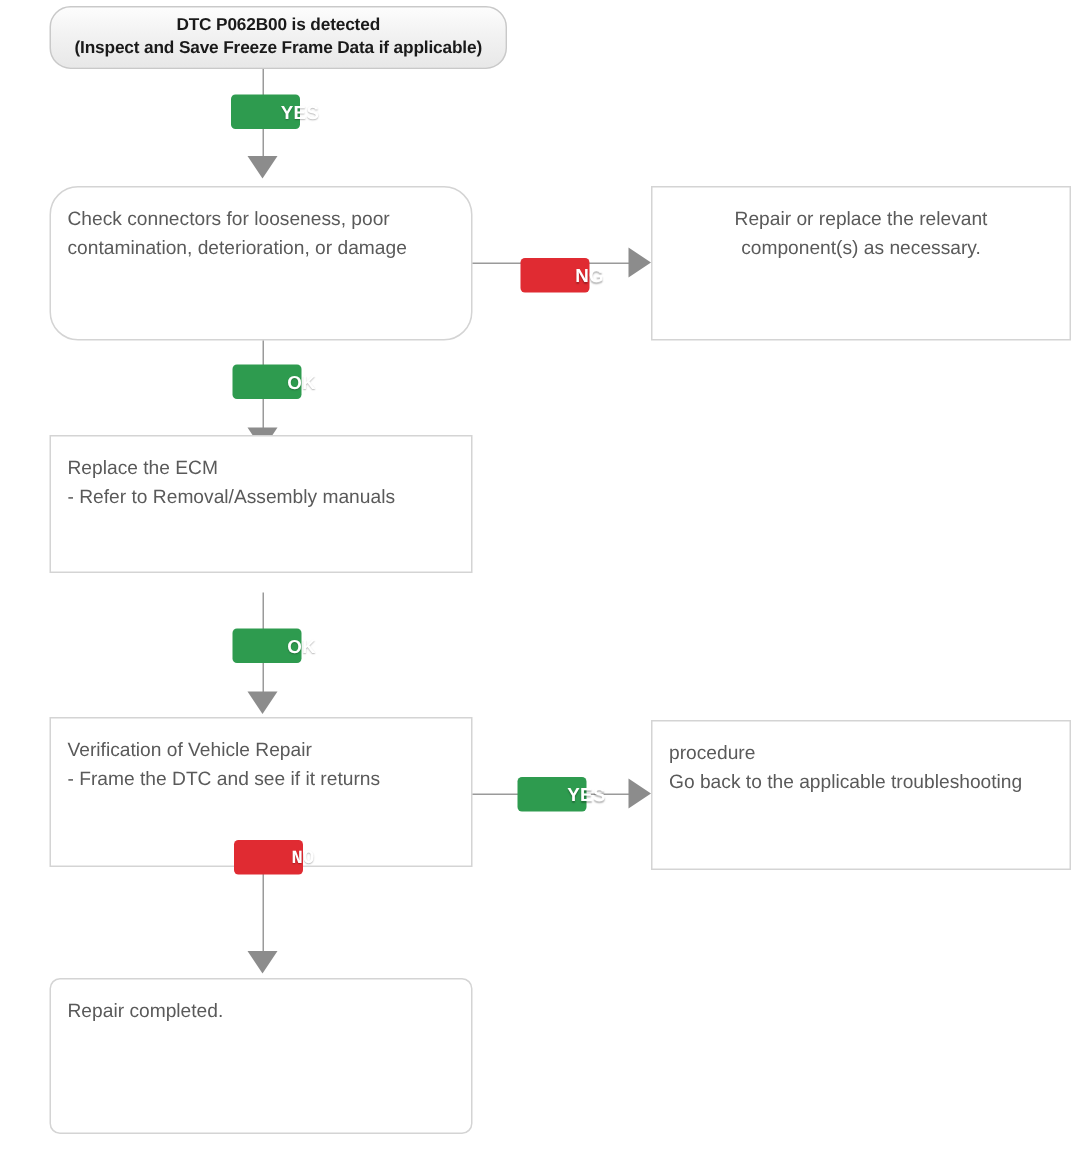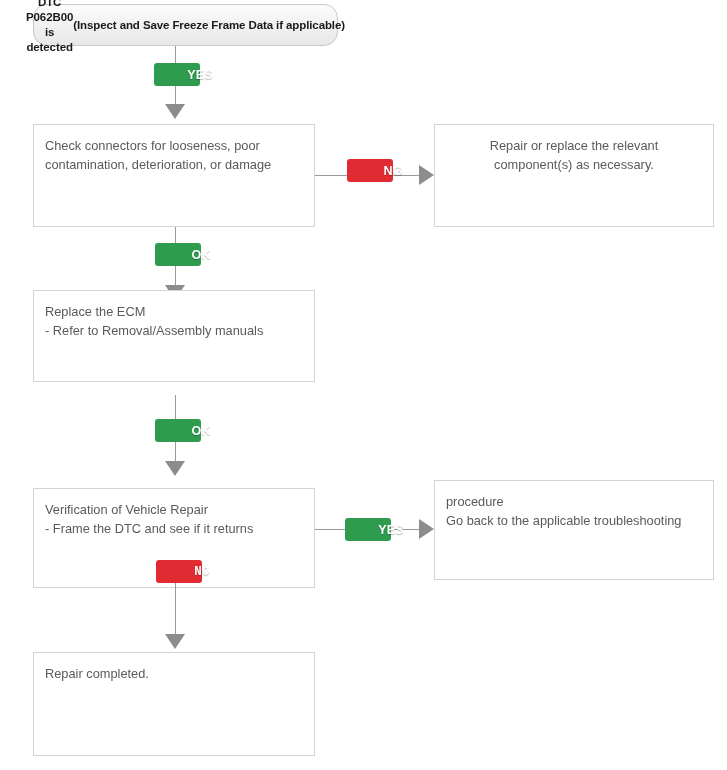--- a/index.html
+++ b/index.html
@@ -19,21 +19,21 @@
   }
 
   
   .start-node {
     position: absolute;
     box-sizing: border-box;
     border: 1px solid #c9c9c9;
     border-radius: 14px;
     background: linear-gradient(to bottom, #fdfdfd 0%, #f2f2f2 45%, #e8e8e8 100%);
     display: flex;
-    flex-direction: row;
+    flex-direction: column;
     align-items: center;
     justify-content: center;
     text-align: center;
     color: #1a1a1a;
     font-size: 11.5px;
     font-weight: bold;
     line-height: 15px;
     letter-spacing: -0.1px;
   }
   .start-node .line2 {
@@ -114,27 +114,27 @@
     <span>DTC P062B00 is detected</span>
     <span class="line2">(Inspect and Save Freeze Frame Data if applicable)</span>
   </div>
 
   <div class="conn-v" style="left:175px; top:46px; height:62px;"></div>
   <div class="badge green" style="left:154px; top:63px; width:42px;">
     <span>YES</span>
   </div>
   <div class="arrow-down" style="left:165px; top:104px;"></div>
 
-  <div class="proc-node" style="left:33px; top:124px; width:282px; height:103px;">
+  <div class="proc-node" style="left:33px; top:124px; width:282px; height:103px;border-radius:19px;">
     <span class="ln">Check connectors for looseness, poor</span>
     <span class="ln">contamination, deterioration, or damage</span>
   </div>
 
   <div class="conn-h" style="left:315px; top:175px; width:111px;"></div>
-  <div class="badge red" style="left:347px; top:159px; width:20px;">
+  <div class="badge red" style="left:347px; top:172px; width:20px;">
     <span>NG</span>
   </div>
   <div class="arrow-right" style="left:419px; top:165px;"></div>
 
   <div class="proc-node" style="left:434px; top:124px; width:280px; height:103px;text-align:center;">
     <span class="ln">Repair or replace the relevant</span>
     <span class="ln">component(s) as necessary.</span>
   </div>
 
   <div class="conn-v" style="left:175px; top:227px; width:1px; height:62px;"></div>
@@ -147,21 +147,21 @@
     <span class="ln">Replace the ECM</span>
     <span class="ln">- Refer to Removal/Assembly manuals</span>
   </div>
 
   <div class="conn-v" style="left:175px; top:395px; height:70px;"></div>
   <div class="badge green" style="left:155px; top:419px; width:40px;">
     <span>OK</span>
   </div>
   <div class="arrow-down" style="left:165px; top:461px;"></div>
 
-  <div class="proc-node" style="left:33px; top:488px; width:282px; height:100px;">
+  <div class="proc-node" style="left:33px; top:478px; width:282px; height:100px;">
     <span class="ln">Verification of Vehicle Repair</span>
     <span class="ln">- Frame the DTC and see if it returns</span>
   </div>
 
   <div class="conn-h" style="left:315px; top:529px; width:111px;"></div>
   <div class="badge green" style="left:345px; top:518px; width:42px;">
     <span>YES</span>
   </div>
   <div class="arrow-right" style="left:419px; top:519px;"></div>
 
@@ -169,17 +169,17 @@
     <span class="ln">procedure</span>
     <span class="ln">Go back to the applicable troubleshooting</span>
   </div>
 
   <div class="conn-v" style="left:175px; top:580px; height:58px;"></div>
   <div class="badge red" style="left:156px; top:560px; width:23px;font-family:Liberation Mono, monospace;">
     <span>NO</span>
   </div>
   <div class="arrow-down" style="left:165px; top:634px;"></div>
 
-  <div class="proc-node" style="left:33px; top:652px; width:282px; height:104px;">
+  <div class="proc-node" style="left:33px; top:652px; width:282px; height:104px;border-radius:7px;">
     <span class="ln">Repair completed.</span>
   </div>
 
 </div>
 
 </body></html>

